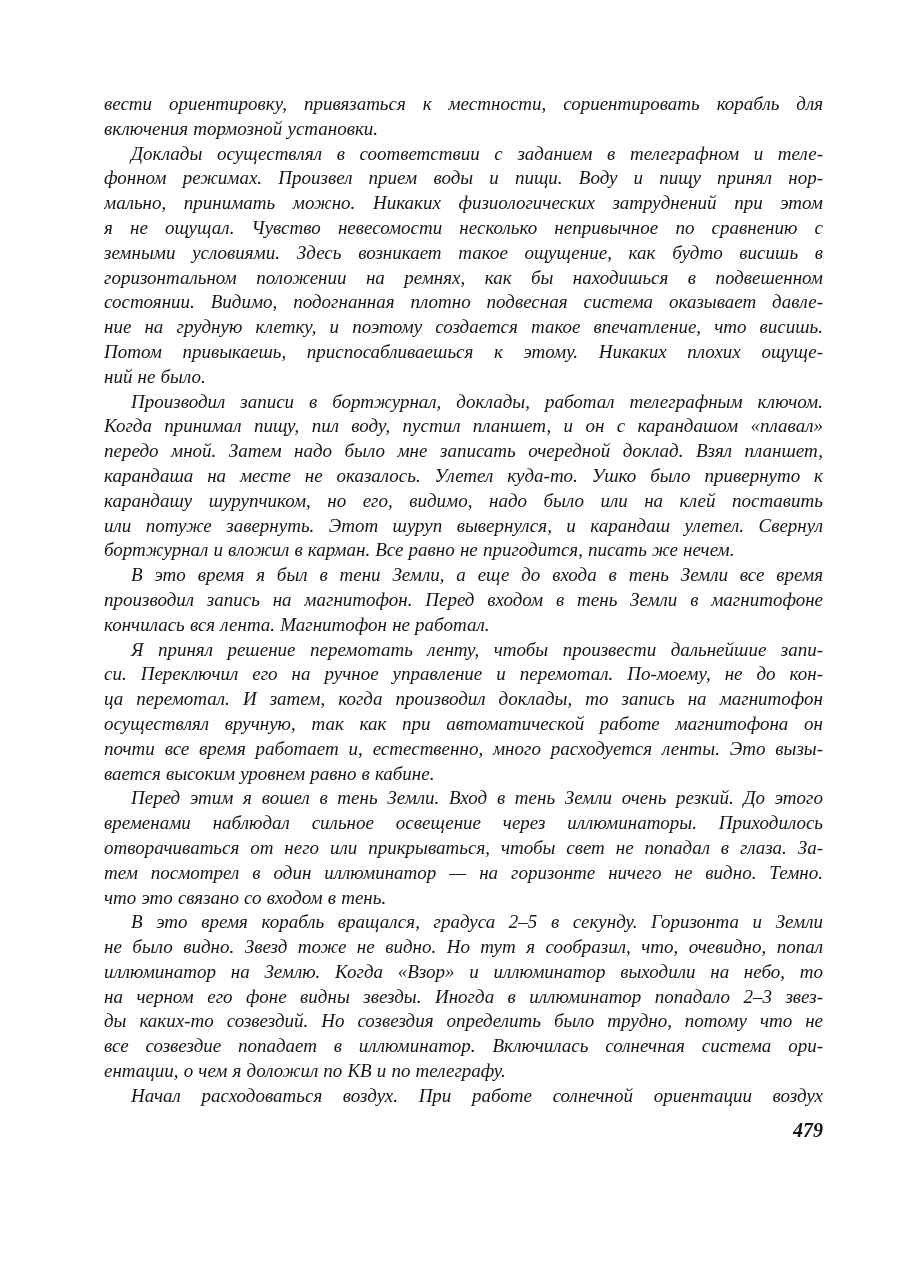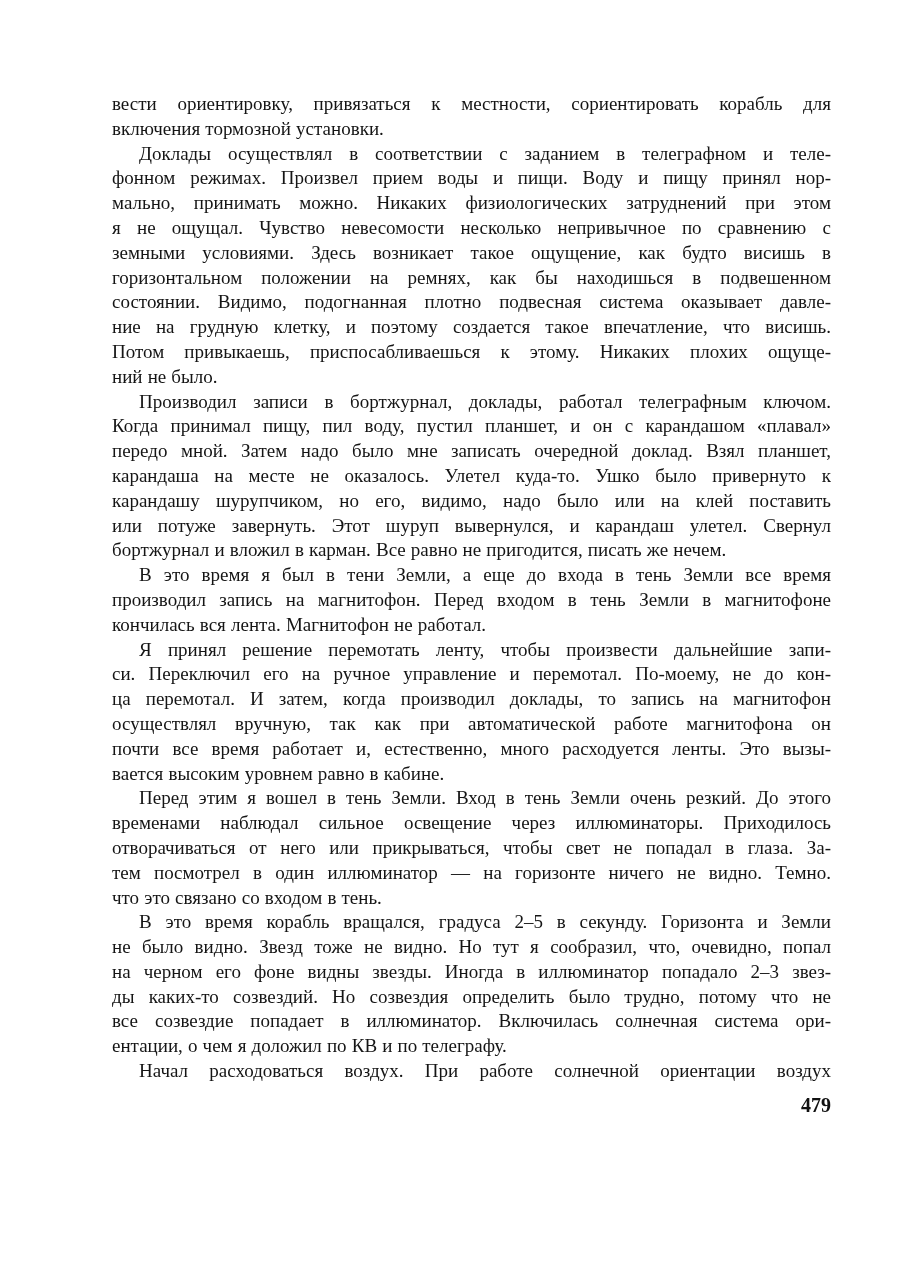--- a/index.html
+++ b/index.html
@@ -9,24 +9,25 @@
   body {
     width: 903px;
     height: 1280px;
     background: #ffffff;
     position: relative;
     overflow: hidden;
     font-family: "Liberation Serif", serif;
   }
   .book-page {
     position: absolute;
-    left: 112px;
+    left: 104px;
     top: 92px;
     width: 719px;
     color: #151515;
+    font-style: italic;
   }
   .para {
     margin: 0;
     padding: 0;
   }
   .line {
     font-size: 19px;
     line-height: 24.8px;
     height: 24.8px;
     overflow: hidden;
@@ -96,20 +97,21 @@
       <div class="para indent">
         <div class="line firstline">Перед этим я вошел в тень Земли. Вход в тень Земли очень резкий. До этого</div>
         <div class="line">временами наблюдал сильное освещение через иллюминаторы. Приходилось</div>
         <div class="line">отворачиваться от него или прикрываться, чтобы свет не попадал в глаза. За-</div>
         <div class="line">тем посмотрел в один иллюминатор — на горизонте ничего не видно. Темно.</div>
         <div class="line lastline">что это связано со входом в тень.</div>
       </div>
       <div class="para indent">
         <div class="line firstline">В это время корабль вращался, градуса 2–5 в секунду. Горизонта и Земли</div>
         <div class="line">не было видно. Звезд тоже не видно. Но тут я сообразил, что, очевидно, попал</div>
+        <div class="line">иллюминатор на Землю. Когда «Взор» и иллюминатор выходили на небо, то</div>
         <div class="line">на черном его фоне видны звезды. Иногда в иллюминатор попадало 2–3 звез-</div>
         <div class="line">ды каких-то созвездий. Но созвездия определить было трудно, потому что не</div>
         <div class="line">все созвездие попадает в иллюминатор. Включилась солнечная система ори-</div>
         <div class="line lastline">ентации, о чем я доложил по КВ и по телеграфу.</div>
       </div>
       <div class="para indent">
         <div class="line firstline">Начал расходоваться воздух. При работе солнечной ориентации воздух</div>
       </div>
     </div>
   <div class="page-number">479</div>

